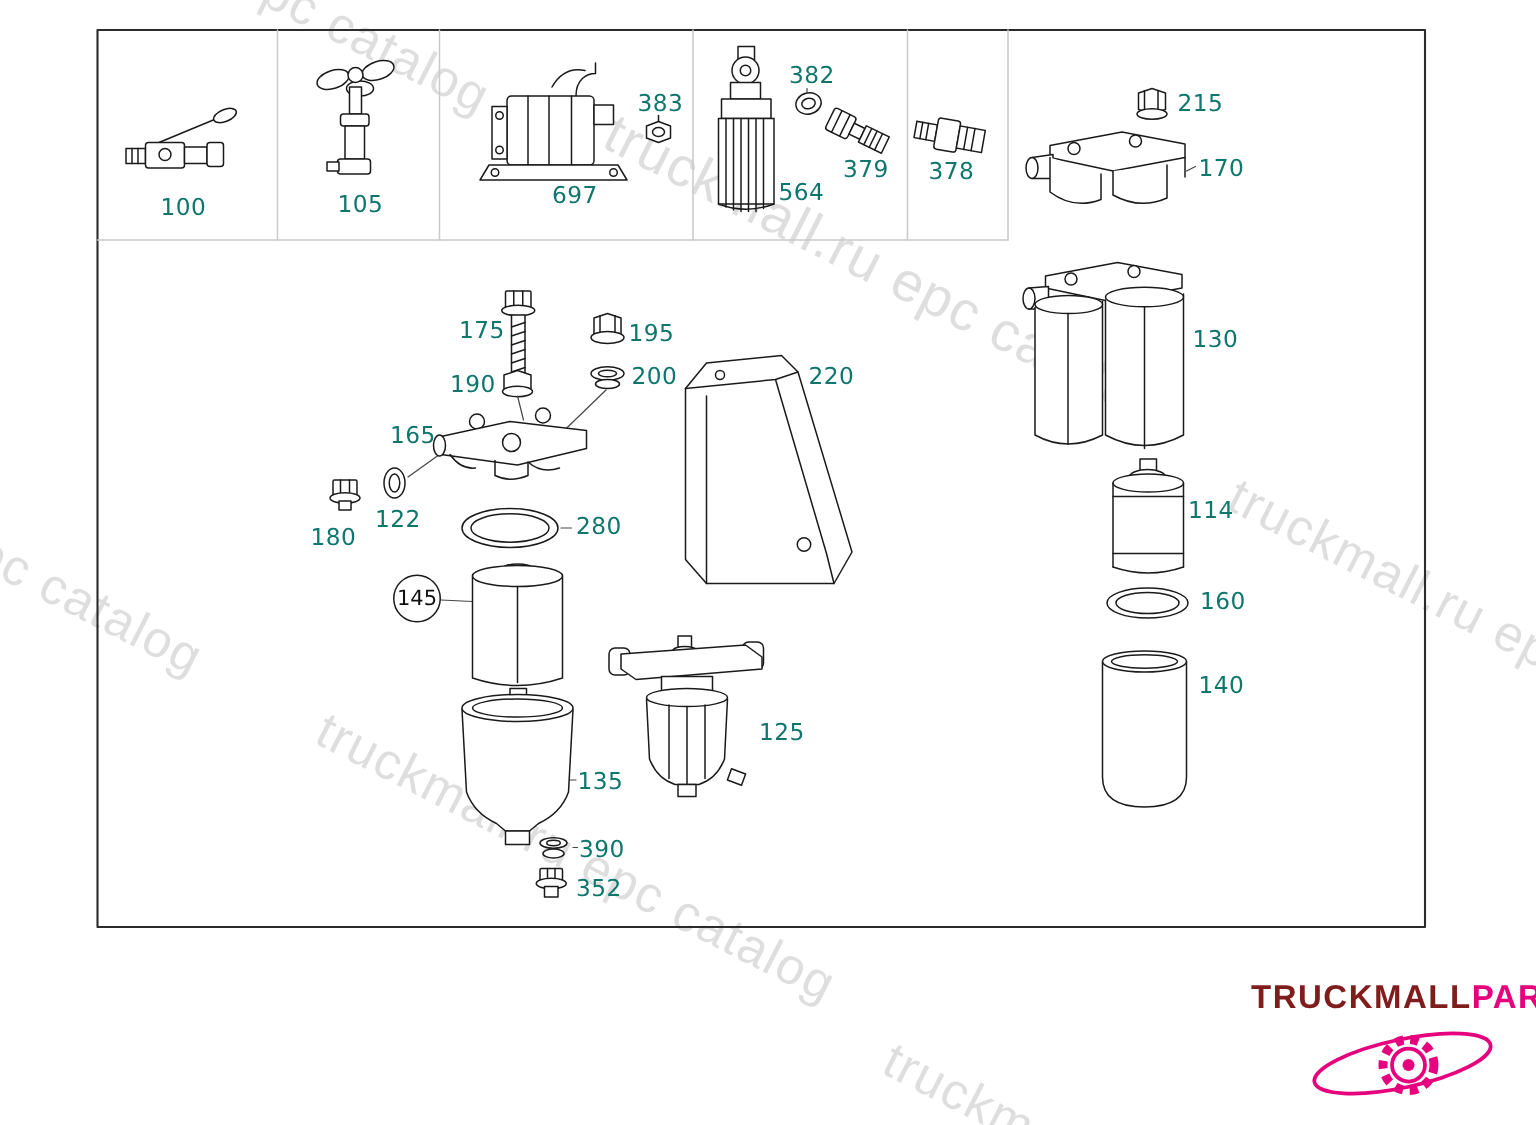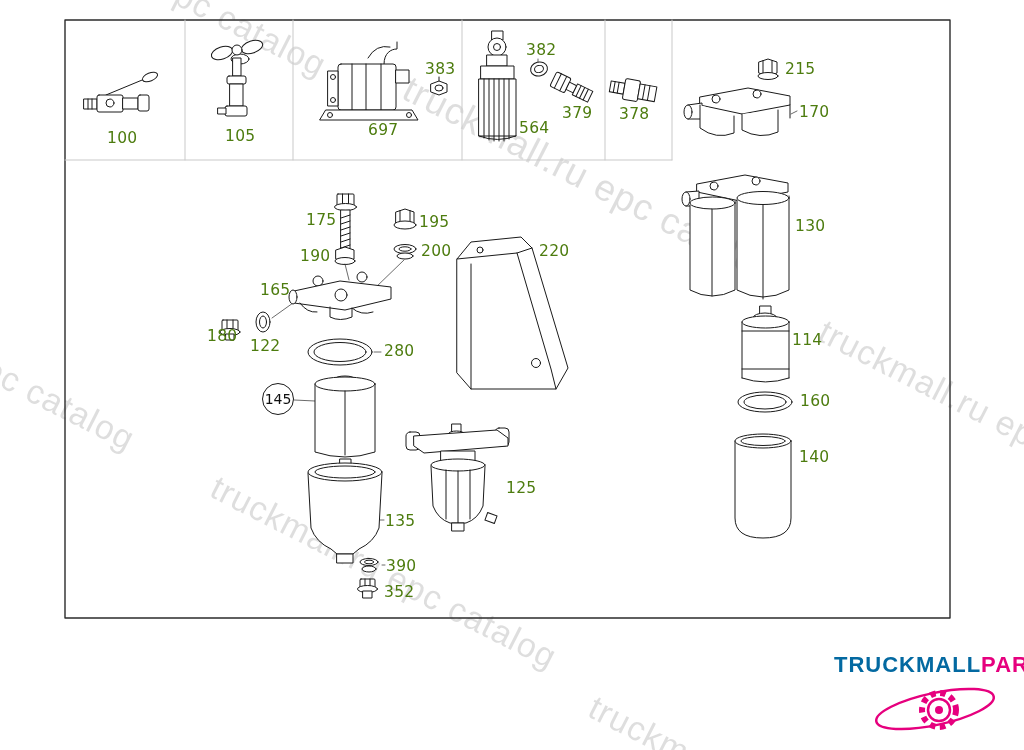--- a/index.html
+++ b/index.html
@@ -16,32 +16,32 @@
     color:rgba(50,50,50,0.16);
     letter-spacing:1px;
     transform-origin:0 0;transform:rotate(27deg);
   }
   .wm.big{font-size:37px;}
   
   .art{position:absolute;left:0;top:0;z-index:2;}
   
   .labels{position:absolute;inset:0;z-index:3;}
   .plabel{
-    position:absolute;font:15.5px "DejaVu Sans",sans-serif;color:#4d7c0f;
+    position:absolute;font:15.5px "DejaVu Sans",sans-serif;color:#0f766e;
     letter-spacing:0.3px;cursor:default;
   }
   .balloon{
     position:absolute;width:32px;height:32px;border:1.3px solid #1a1a1a;border-radius:50%;
     background:#fff;display:flex;align-items:center;justify-content:center;
     font:14px "DejaVu Sans",sans-serif;color:#101010;box-sizing:border-box;text-align:center;
   }
   
   .logo{position:absolute;right:10px;top:652px;width:180px;z-index:4;text-align:right;}
   .logo-text{font:bold 22px "Liberation Sans",sans-serif;letter-spacing:1px;white-space:nowrap;}
-  .lg1{color:#0369a1;}
+  .lg1{color:#7f1d1d;}
   .lg2{color:#e6007e;}
   .logo-gear{display:block;margin:-6px 4px 0 auto;}
 </style>
 </head>
 <body>
 
 <div class="stage">
 
   <div class="wm-layer">
     <div class="wm" style="left:168px;top:-34px">epc catalog</div>
@@ -349,21 +349,21 @@
     <div class="plabel" style="left:795px;top:217px">130</div>
     <div class="plabel" style="left:792px;top:331px">114</div>
     <div class="plabel" style="left:800px;top:392px">160</div>
     <div class="plabel" style="left:799px;top:448px">140</div>
     <div class="plabel" style="left:306px;top:211px">175</div>
     <div class="plabel" style="left:419px;top:213px">195</div>
     <div class="plabel" style="left:300px;top:247px">190</div>
     <div class="plabel" style="left:421px;top:242px">200</div>
     <div class="plabel" style="left:260px;top:281px">165</div>
     <div class="plabel" style="left:539px;top:242px">220</div>
-    <div class="plabel" style="left:207px;top:327px">180</div>
+    <div class="plabel" style="left:207px;top:349px">180</div>
     <div class="plabel" style="left:250px;top:337px">122</div>
     <div class="plabel" style="left:384px;top:342px">280</div>
     <div class="plabel" style="left:385px;top:512px">135</div>
     <div class="plabel" style="left:386px;top:557px">390</div>
     <div class="plabel" style="left:384px;top:583px">352</div>
     <div class="plabel" style="left:506px;top:479px">125</div>
     <div class="balloon" style="left:262px;top:383px">145</div>
   </div>
 
   <div class="logo">

